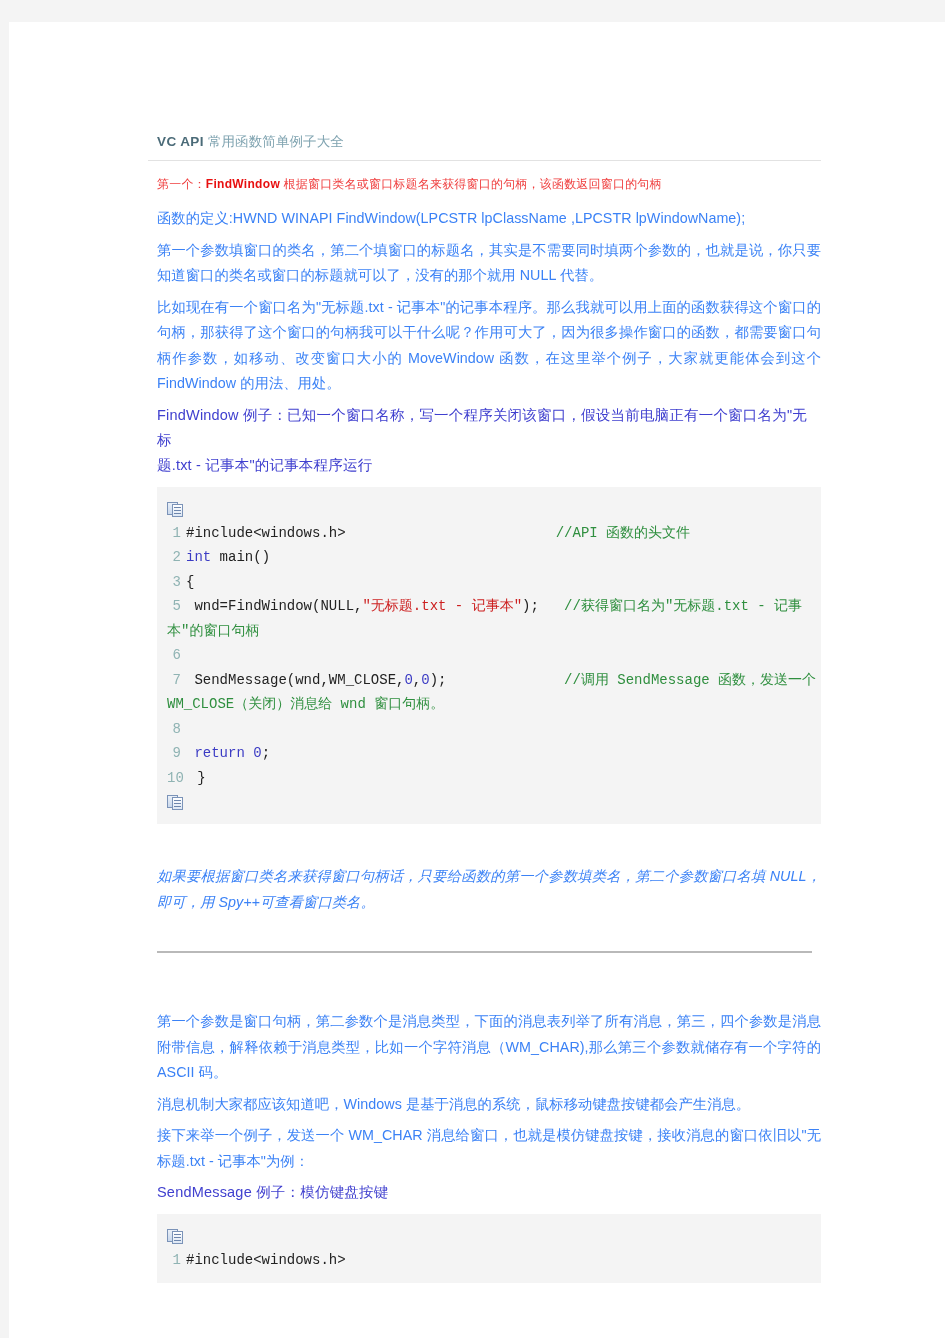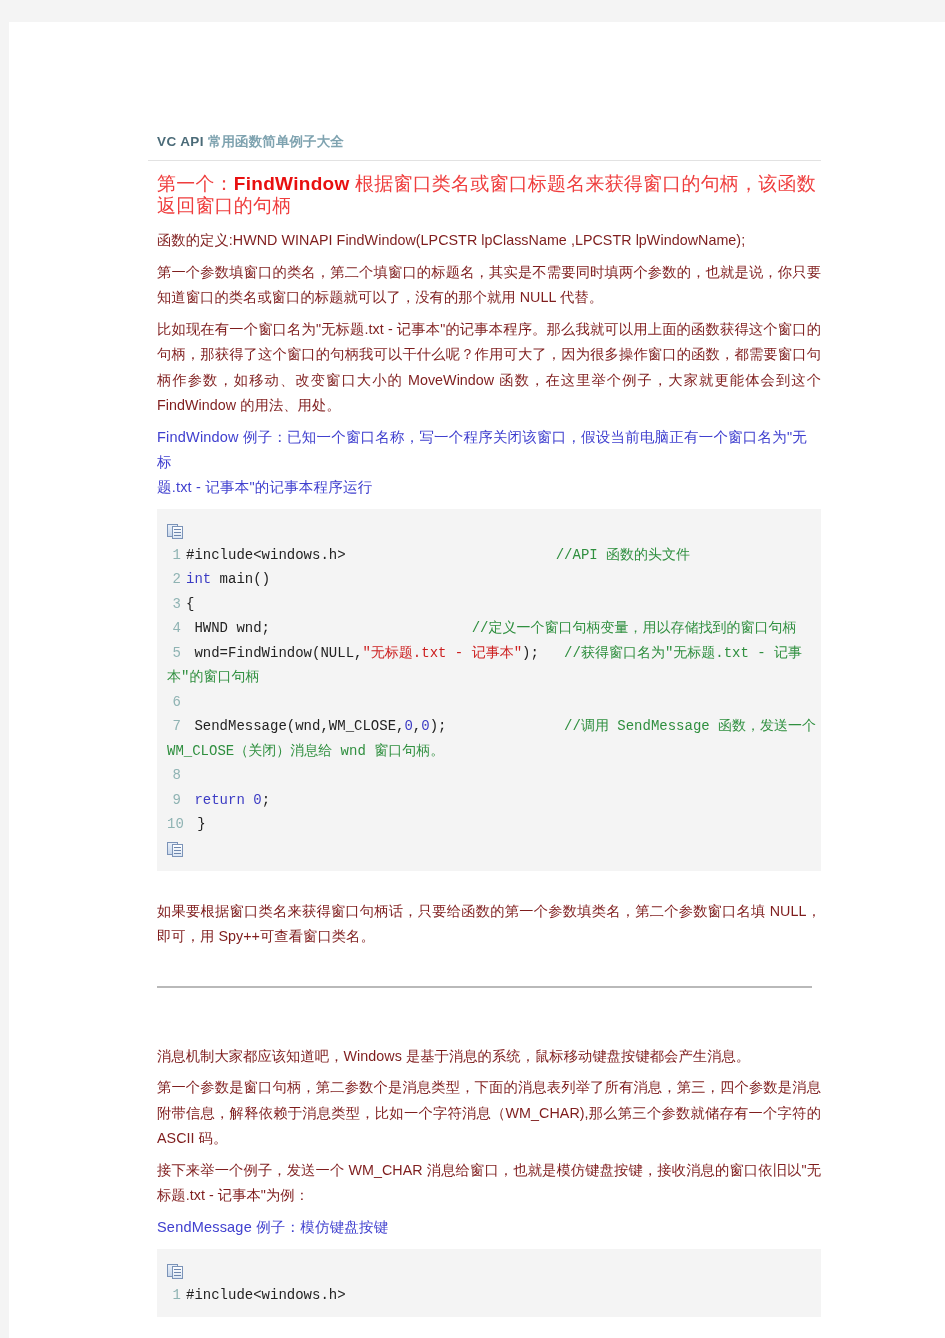--- a/index.html
+++ b/index.html
@@ -41,52 +41,51 @@
   }
   .doc-title .t-strong {
     font-weight: bold;
     color: #4b6b78;
     letter-spacing: .4px;
     text-align: right;
   }
   .doc-title .t-rest {
     color: #7fa3b0;
     margin-left: 4px;
-    font-weight: bold;
   }
 
   .rule-top {
     height: 1px;
     background: #e2e2e2;
     margin: 0 0 12px 0;
   }
 
   .h-red {
     color: #ef3d3d;
-    font-size: 19px;
+    font-size: 12px;
     line-height: 22px;
     margin: 0 0 11px 9px;
     letter-spacing: .2px;
   }
   .h-red b {
     color: #e81010;
     font-weight: bold;
     letter-spacing: .3px;
   }
 
   .h-blue {
     color: #4040cf;
     font-size: 14.5px;
     line-height: 25px;
     margin: 0 0 9px 9px;
     letter-spacing: .2px;
   }
 
   .para {
-    color: #7f1d1d;
+    color: #3b82f6;
     font-size: 14.3px;
     line-height: 25.5px;
     margin: 0 0 6px 9px;
     text-align: justify;
     letter-spacing: .05px;
   }
 
   .divider {
     border: 0;
     border-top: 2px solid #b9b9b9;
@@ -192,47 +191,46 @@
           <span class="sheet-front"></span>
           <span class="bar b1"></span>
           <span class="bar b2"></span>
           <span class="bar b3"></span>
         </span>
       </div>
       <div>
           <div class="code-line"><span class="ln">1</span><span>#include&lt;windows.h&gt;</span><span>                         </span><span class="cmt">//API 函数的头文件</span></div>
           <div class="code-line"><span class="ln">2</span><span class="kw">int</span><span> main()</span></div>
           <div class="code-line"><span class="ln">3</span><span>{</span></div>
-          <div class="code-line"><span class="ln">4</span><span> HWND wnd;</span><span>                        </span><span class="cmt">//定义一个窗口句柄变量，用以存储找到的窗口句柄</span></div>
           <div class="code-line"><span class="ln">5</span><span> wnd=FindWindow(NULL,</span><span class="str">"无标题.txt - 记事本"</span><span>);   </span><span class="cmt">//获得窗口名为"无标题.txt - 记事本"的窗口句柄</span></div>
           <div class="code-line"><span class="ln">6</span></div>
           <div class="code-line"><span class="ln">7</span><span> SendMessage(wnd,WM_CLOSE,</span><span class="num">0</span><span>,</span><span class="num">0</span><span>);              </span><span class="cmt">//调用 SendMessage 函数，发送一个 WM_CLOSE（关闭）消息给 wnd 窗口句柄。</span></div>
           <div class="code-line"><span class="ln">8</span></div>
           <div class="code-line"><span class="ln">9</span><span> </span><span class="kw">return</span><span> </span><span class="num">0</span><span>;</span></div>
           <div class="code-line"><span class="ln">10</span><span> }</span></div>
         </div>
       <div class="copy-row">
         <span class="copy-icon">
           <span class="sheet-back"></span>
           <span class="sheet-front"></span>
           <span class="bar b1"></span>
           <span class="bar b2"></span>
           <span class="bar b3"></span>
         </span>
       </div>
     </div>
 
     <div class="gap-small"></div>
-    <p class="para" style="margin-top:18px;">如果要根据窗口类名来获得窗口句柄话，只要给函数的第一个参数填类名，第二个参数窗口名填 NULL，即可，用 Spy++可查看窗口类名。</p>
+    <p class="para" style="margin-top:30px;font-style:italic;">如果要根据窗口类名来获得窗口句柄话，只要给函数的第一个参数填类名，第二个参数窗口名填 NULL，即可，用 Spy++可查看窗口类名。</p>
 
     <hr class="divider">
 
 
+    <p class="para">第一个参数是窗口句柄，第二参数个是消息类型，下面的消息表列举了所有消息，第三，四个参数是消息附带信息，解释依赖于消息类型，比如一个字符消息（WM_CHAR),那么第三个参数就储存有一个字符的 ASCII 码。</p>
     <p class="para">消息机制大家都应该知道吧，Windows 是基于消息的系统，鼠标移动键盘按键都会产生消息。</p>
-    <p class="para">第一个参数是窗口句柄，第二参数个是消息类型，下面的消息表列举了所有消息，第三，四个参数是消息附带信息，解释依赖于消息类型，比如一个字符消息（WM_CHAR),那么第三个参数就储存有一个字符的 ASCII 码。</p>
     <p class="para">接下来举一个例子，发送一个 WM_CHAR 消息给窗口，也就是模仿键盘按键，接收消息的窗口依旧以"无标题.txt - 记事本"为例：</p>
 
     <div class="h-blue">SendMessage 例子：模仿键盘按键</div>
 
     <div class="codebox">
       <div class="copy-row">
         <span class="copy-icon">
           <span class="sheet-back"></span>
           <span class="sheet-front"></span>
           <span class="bar b1"></span>

